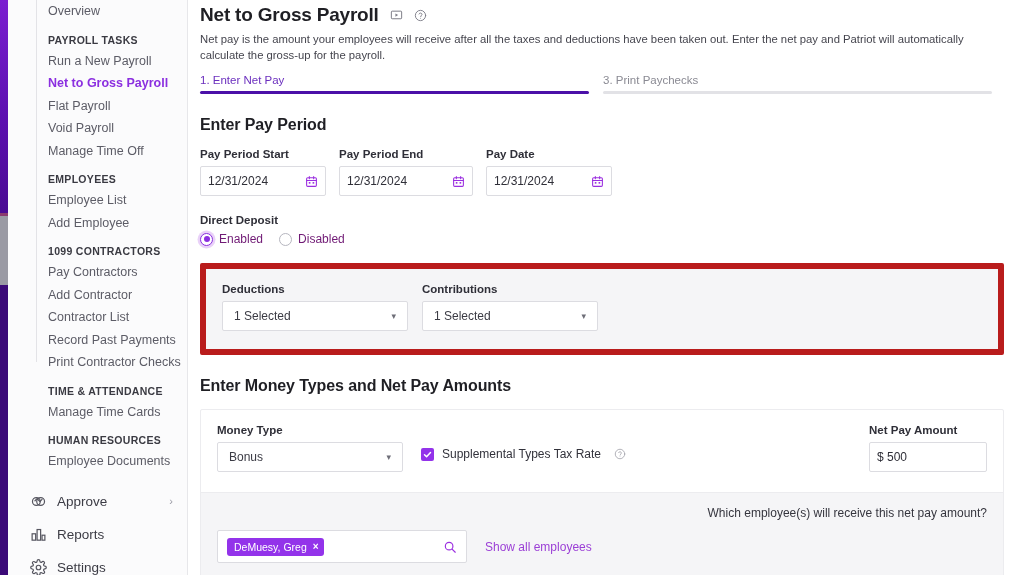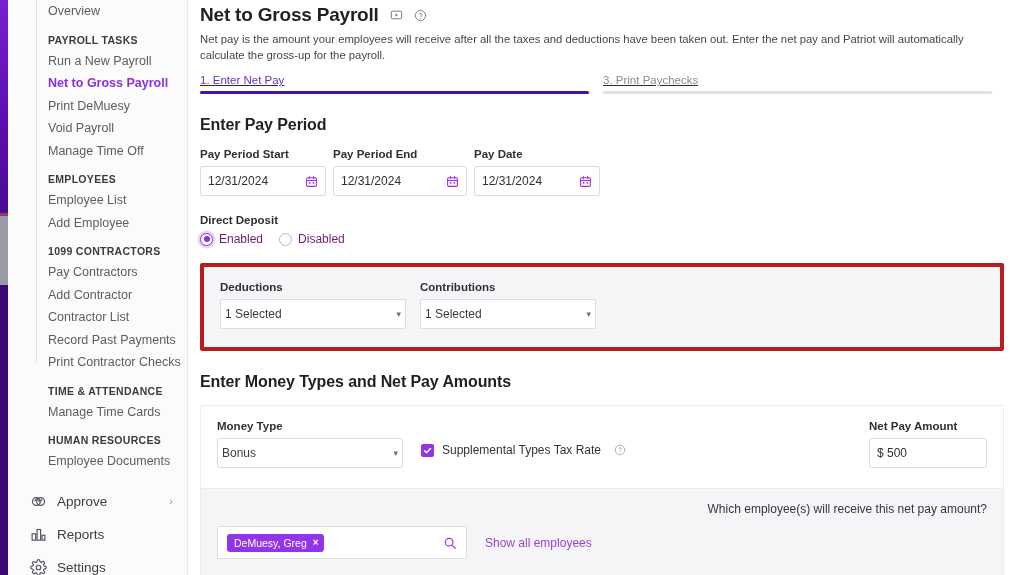--- a/index.html
+++ b/index.html
@@ -71,33 +71,33 @@
   }
   .title-row { display: flex; align-items: center; gap: 11px; padding-top: 4px; }
   .page-title { font-size: 19px; font-weight: bold; color: #1f1f24; letter-spacing: -0.2px; }
   .title-ic { color: #7a7a85; display: flex; align-items: center; cursor: pointer; }
   .desc {
     font-size: 11.3px; color: #45454e; line-height: 1.42;
     margin-top: 5px; max-width: 810px;
   }
 
   
-  .steps { display: flex; margin-top: 11px; gap: 8px; max-width: 810px; text-decoration: underline; }
+  .steps { display: flex; margin-top: 11px; gap: 8px; max-width: 810px; }
   .step { flex: 1; padding-right: 6px; }
   .step .txt { font-size: 11.5px; color: #8a8a93; padding-bottom: 5px; }
   .step .bar { height: 3px; background: #e2e2e6; border-radius: 2px; }
   .step.active .txt { color: #6b2fbe; }
   .step.active .bar { background: #4b10a8; }
 
   h2.sec {
     font-size: 16px; font-weight: bold; color: #1f1f24;
     margin-top: 22px; letter-spacing: -0.1px;
   }
 
-  .field-row { display: flex; gap: 7px; margin-top: 14px; }
+  .field-row { display: flex; gap: 13px; margin-top: 14px; }
   .field { width: 126px; }
   .field.wide { width: 134px; }
   .field-label { font-size: 11.5px; font-weight: bold; color: #2f2f38; margin-bottom: 6px; }
   .input {
     height: 30px; border: 1px solid #dcdce1; background: #fff; border-radius: 2px;
     display: flex; align-items: center; padding: 0 7px; font-size: 12px; color: #2f2f38;
   }
   .input .val { flex: 1; }
   .input .cal { color: #9b2fe0; display: flex; align-items: center; }
 
@@ -109,30 +109,30 @@
     background: #fff; position: relative; flex: 0 0 13px;
   }
   .rd.on { border-color: #8b2fe0; box-shadow: 0 0 0 2.5px rgba(155,47,224,0.22); }
   .rd.on::after {
     content: ""; position: absolute; left: 2.5px; top: 2.5px;
     width: 6px; height: 6px; border-radius: 50%; background: #8b2fe0;
   }
   .radio .rl { font-size: 12px; color: #701a75; }
 
   .panel {
-    margin-top: 17px; background: #f5f5f7; border: 4px solid #b91c1c;
+    margin-top: 17px; background: #f5f5f7; border: 6px solid #b91c1c;
     width: 804px; border-radius: 2px;
   }
   .panel-inner { padding: 14px 16px 18px 16px; }
   .dd-grid { display: flex; gap: 14px; margin-top: 0; }
   .dd-block { width: 186px; }
   .dd-block.b2 { width: 176px; }
   .sel {
     height: 30px; background: #fff; border: 1px solid #dcdce1; border-radius: 2px;
-    display: flex; align-items: center; padding: 0 4px; font-size: 12px; color: #3b3b44;
+    display: flex; align-items: center; padding: 0 11px; font-size: 12px; color: #3b3b44;
   }
   .sel .sv { flex: 1; }
   .sel .ca { color: #6e6e78; font-size: 9px; }
 
   .card {
     margin-top: 14px; width: 804px; background: #fff;
     border: 1px solid #ececef; border-radius: 2px; overflow: hidden;
   }
   .card-top { padding: 14px 16px 20px 16px; display: flex; align-items: flex-start; }
   .mt-block { width: 186px; }
@@ -181,21 +181,21 @@
 
   <div class="sidebar">
     <div class="nav-rule"></div>
 
     <div class="nav-top">
       <div class="nav-link">Overview</div>
 
       <div class="nav-head">PAYROLL TASKS</div>
       <div class="nav-link">Run a New Payroll</div>
       <div class="nav-link active">Net to Gross Payroll</div>
-      <div class="nav-link">Print DeMuesy</div>
+      <div class="nav-link">Flat Payroll</div>
       <div class="nav-link">Void Payroll</div>
       <div class="nav-link">Manage Time Off</div>
 
       <div class="nav-head">EMPLOYEES</div>
       <div class="nav-link">Employee List</div>
       <div class="nav-link">Add Employee</div>
 
       <div class="nav-head">1099 CONTRACTORS</div>
       <div class="nav-link">Pay Contractors</div>
       <div class="nav-link">Add Contractor</div>

